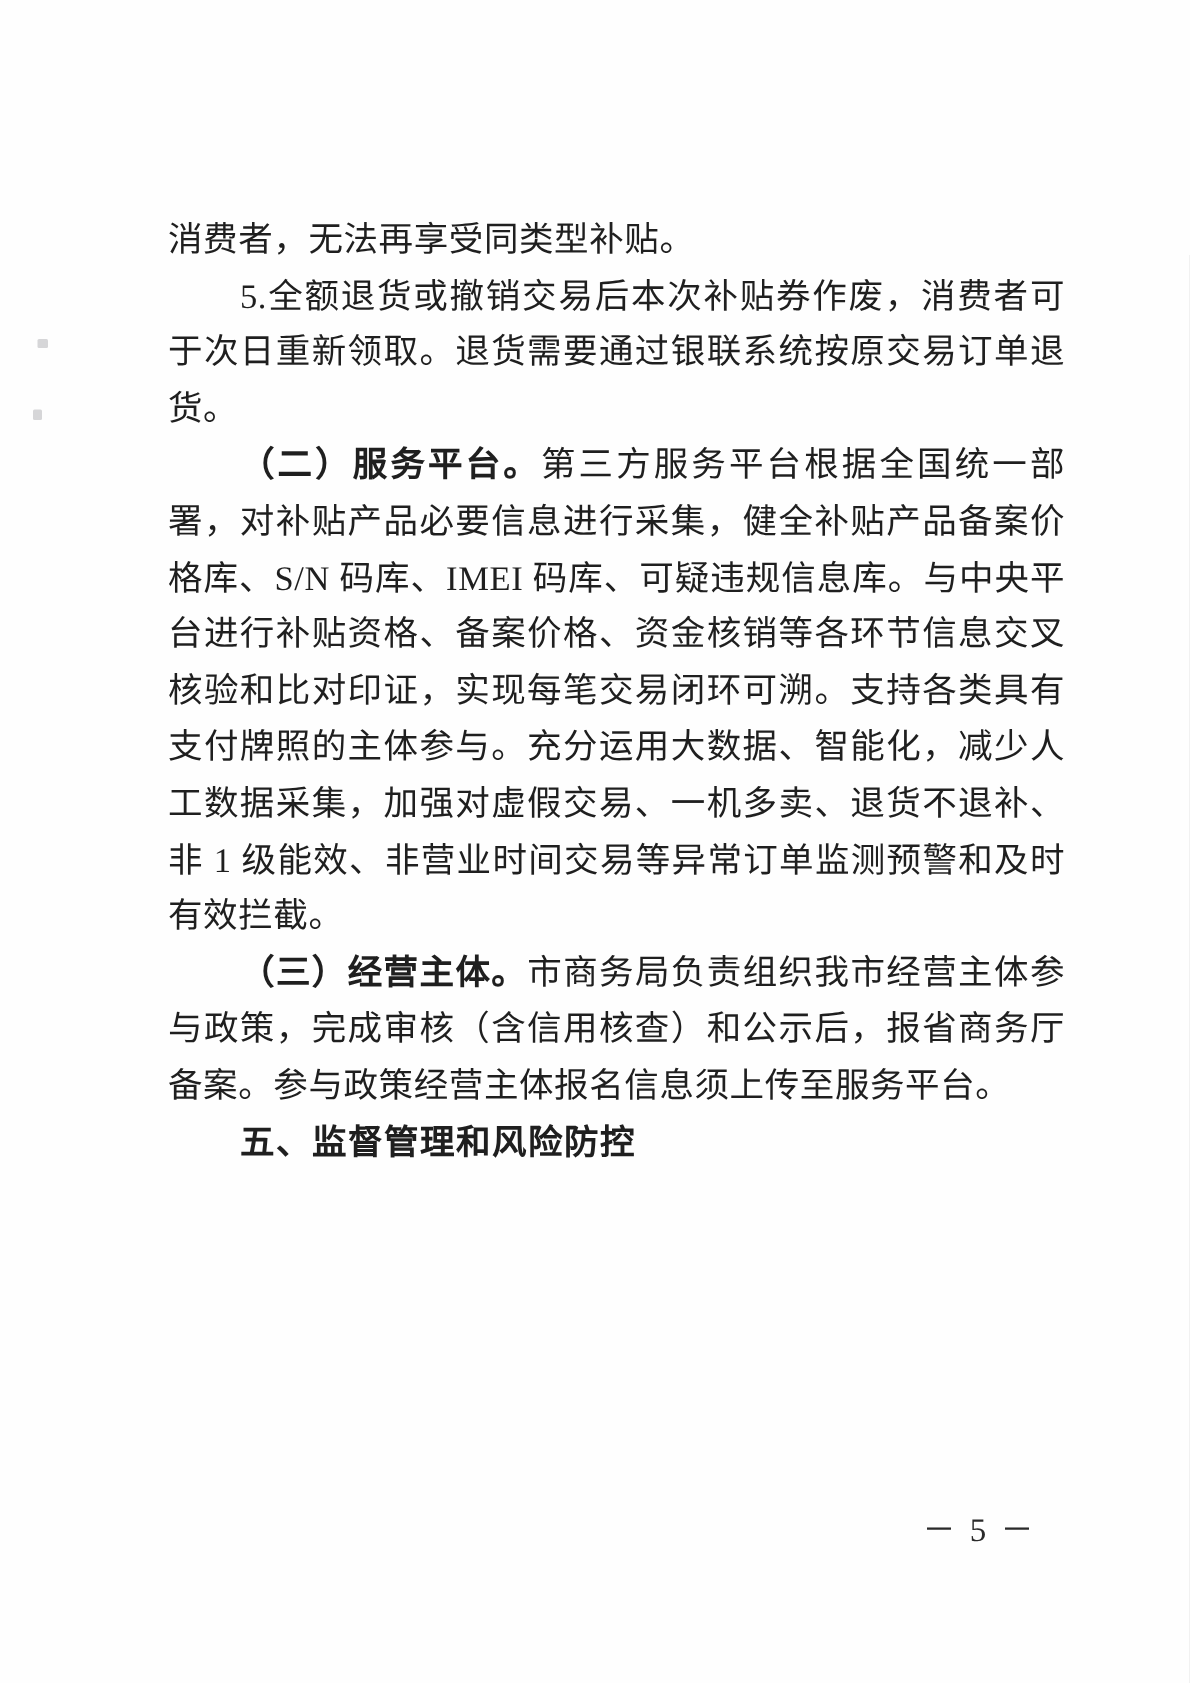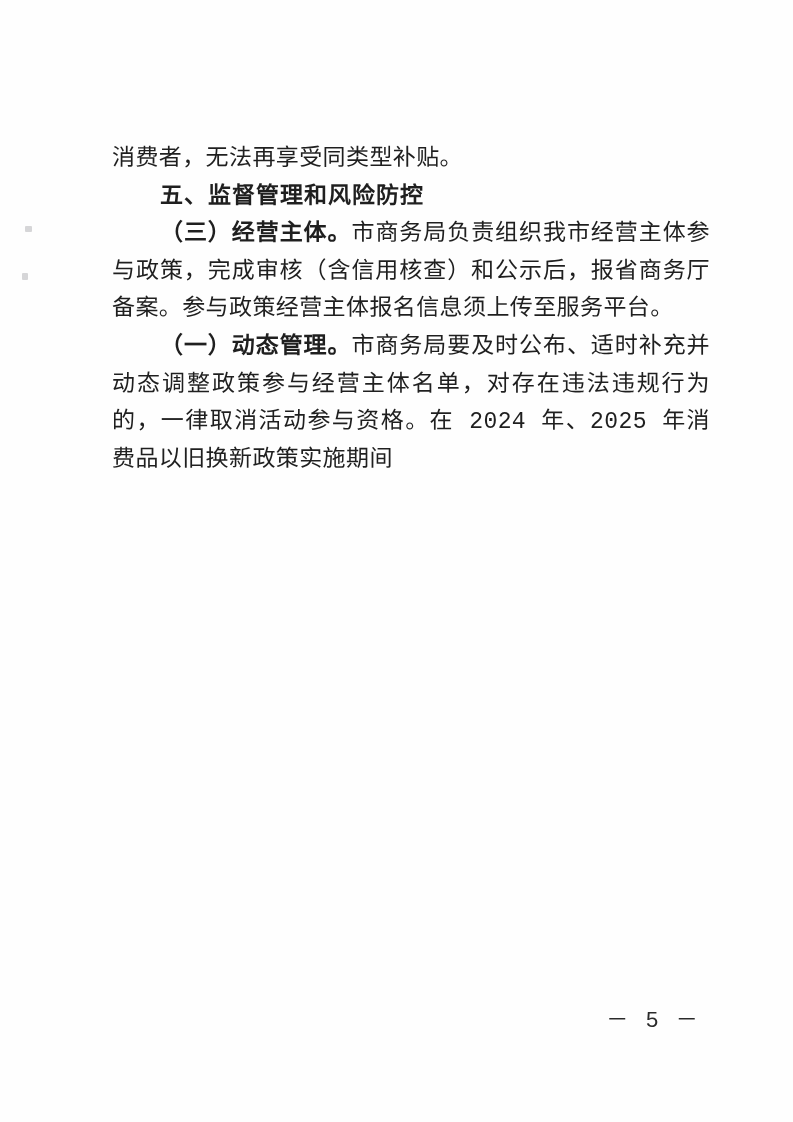--- a/index.html
+++ b/index.html
@@ -7,21 +7,21 @@
     padding: 0;
     background: #e8e8e8;
   }
   .page {
     position: relative;
     width: 793px;
     height: 1122px;
     margin: 0 auto;
     background: #fefefe;
     overflow: hidden;
-    font-family: Liberation Mono, monospace;
+    font-family: Liberation Serif, serif;
     color: #1f1f1f;
   }
   .body-text {
     position: absolute;
     left: 112px;
     top: 141px;
     width: 598px;
     font-size: 23px;
     line-height: 37.6px;
     text-align: justify;
@@ -61,18 +61,19 @@
   .speck.s2 { left: 22px; top: 273px; width: 6px; height: 7px; }
 </style>
 </head>
 <body>
 
 <div class="page">
   <div class="speck s1"></div>
   <div class="speck s2"></div>
   <main class="body-text" id="paragraphs">
       <p class="para">消费者，无法再享受同类型补贴。</p>
+      <p class="para indent">5.全额退货或撤销交易后本次补贴券作废，消费者可于次日重新领取。退货需要通过银联系统按原交易订单退货。</p>
+      <p class="para indent"><span class="lead">（二）服务平台。</span>第三方服务平台根据全国统一部署，对补贴产品必要信息进行采集，健全补贴产品备案价格库、S/N 码库、IMEI 码库、可疑违规信息库。与中央平台进行补贴资格、备案价格、资金核销等各环节信息交叉核验和比对印证，实现每笔交易闭环可溯。支持各类具有支付牌照的主体参与。充分运用大数据、智能化，减少人工数据采集，加强对虚假交易、一机多卖、退货不退补、非 1 级能效、非营业时间交易等异常订单监测预警和及时有效拦截。</p>
+      <p class="para indent"><span class="lead">（三）经营主体。</span>市商务局负责组织我市经营主体参与政策，完成审核（含信用核查）和公示后，报省商务厅备案。参与政策经营主体报名信息须上传至服务平台。</p>
       <p class="para indent heading">五、监督管理和风险防控</p>
-      <p class="para indent"><span class="lead">（三）经营主体。</span>市商务局负责组织我市经营主体参与政策，完成审核（含信用核查）和公示后，报省商务厅备案。参与政策经营主体报名信息须上传至服务平台。</p>
-      <p class="para indent"><span class="lead">（一）动态管理。</span>市商务局要及时公布、适时补充并动态调整政策参与经营主体名单，对存在违法违规行为的，一律取消活动参与资格。在 2024 年、2025 年消费品以旧换新政策实施期间</p>
     </main>
   <div class="page-number">－ 5 －</div>
 </div>
 
 </body></html>

